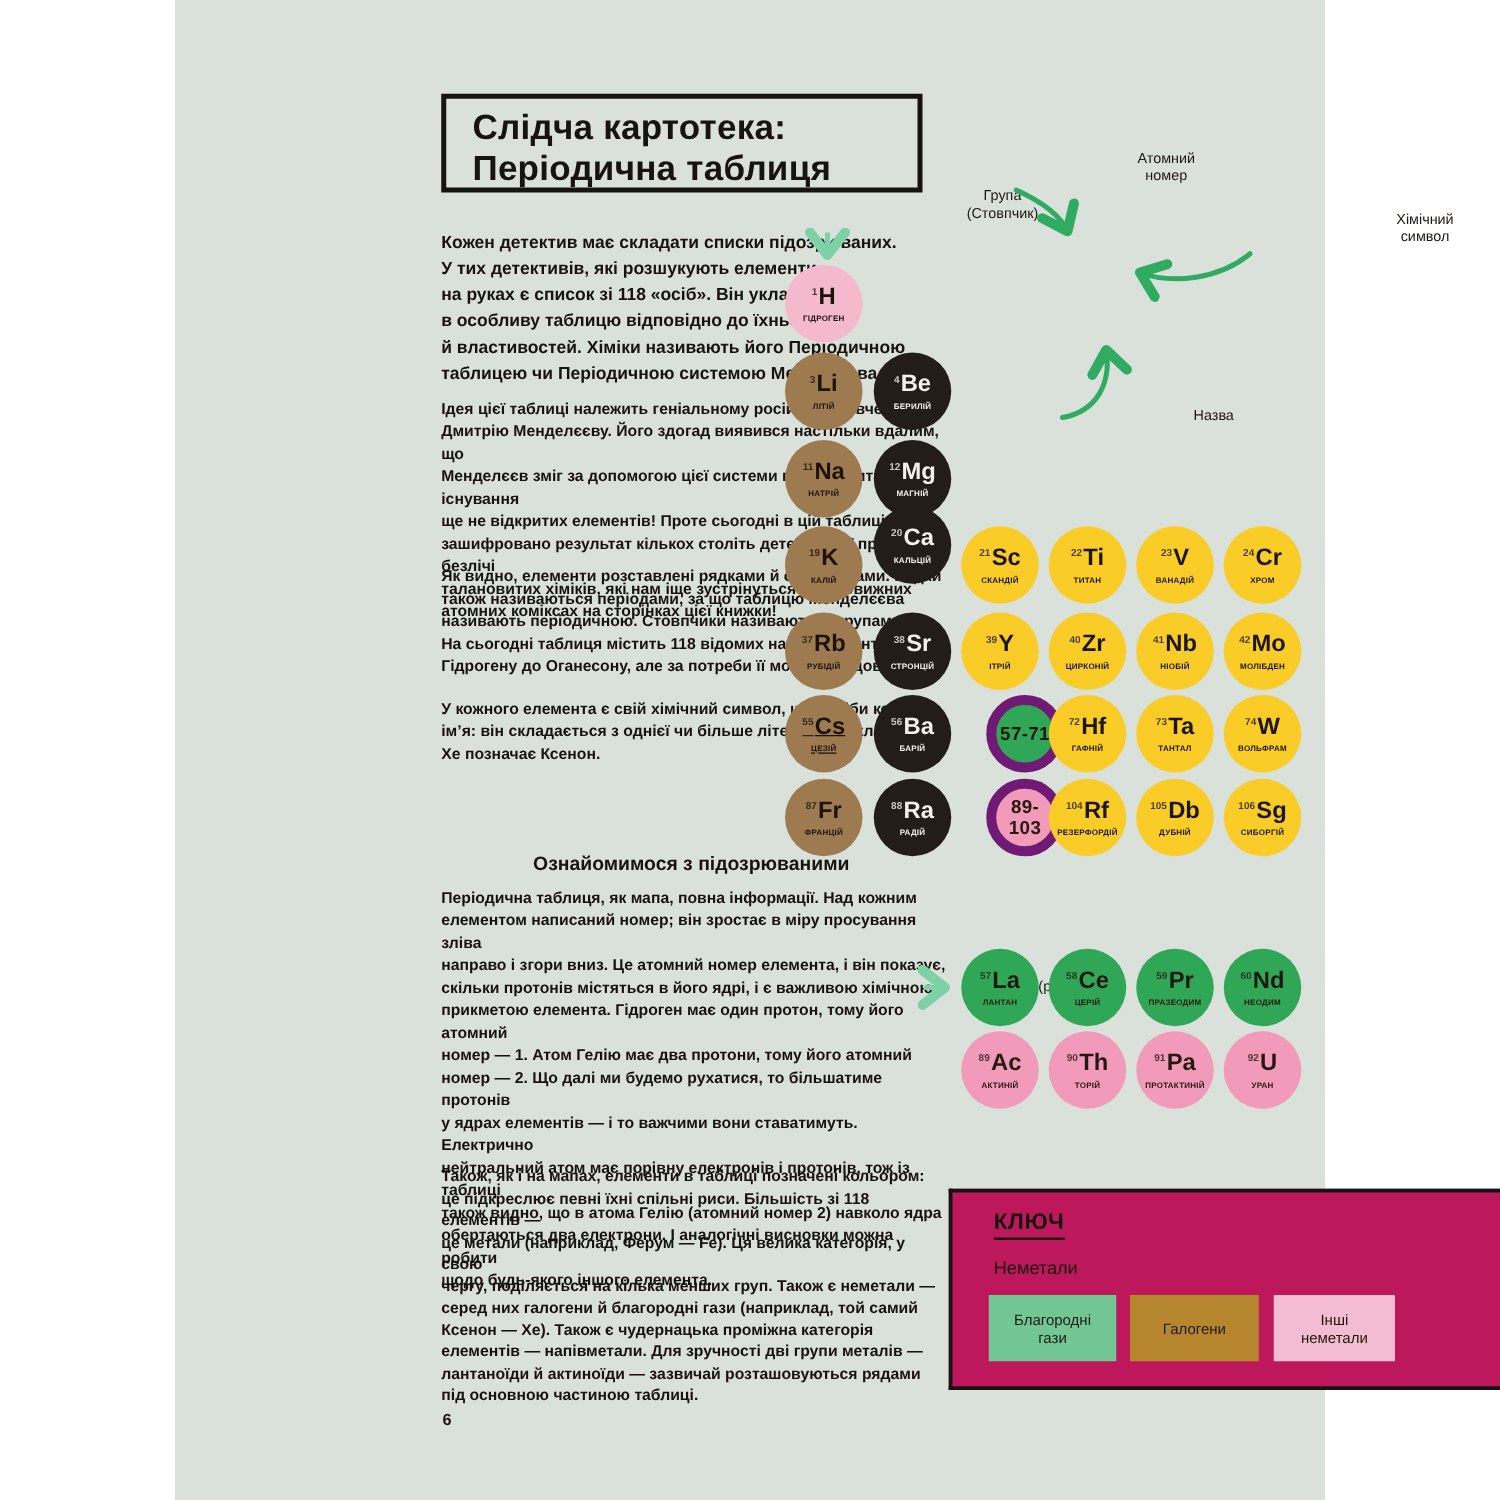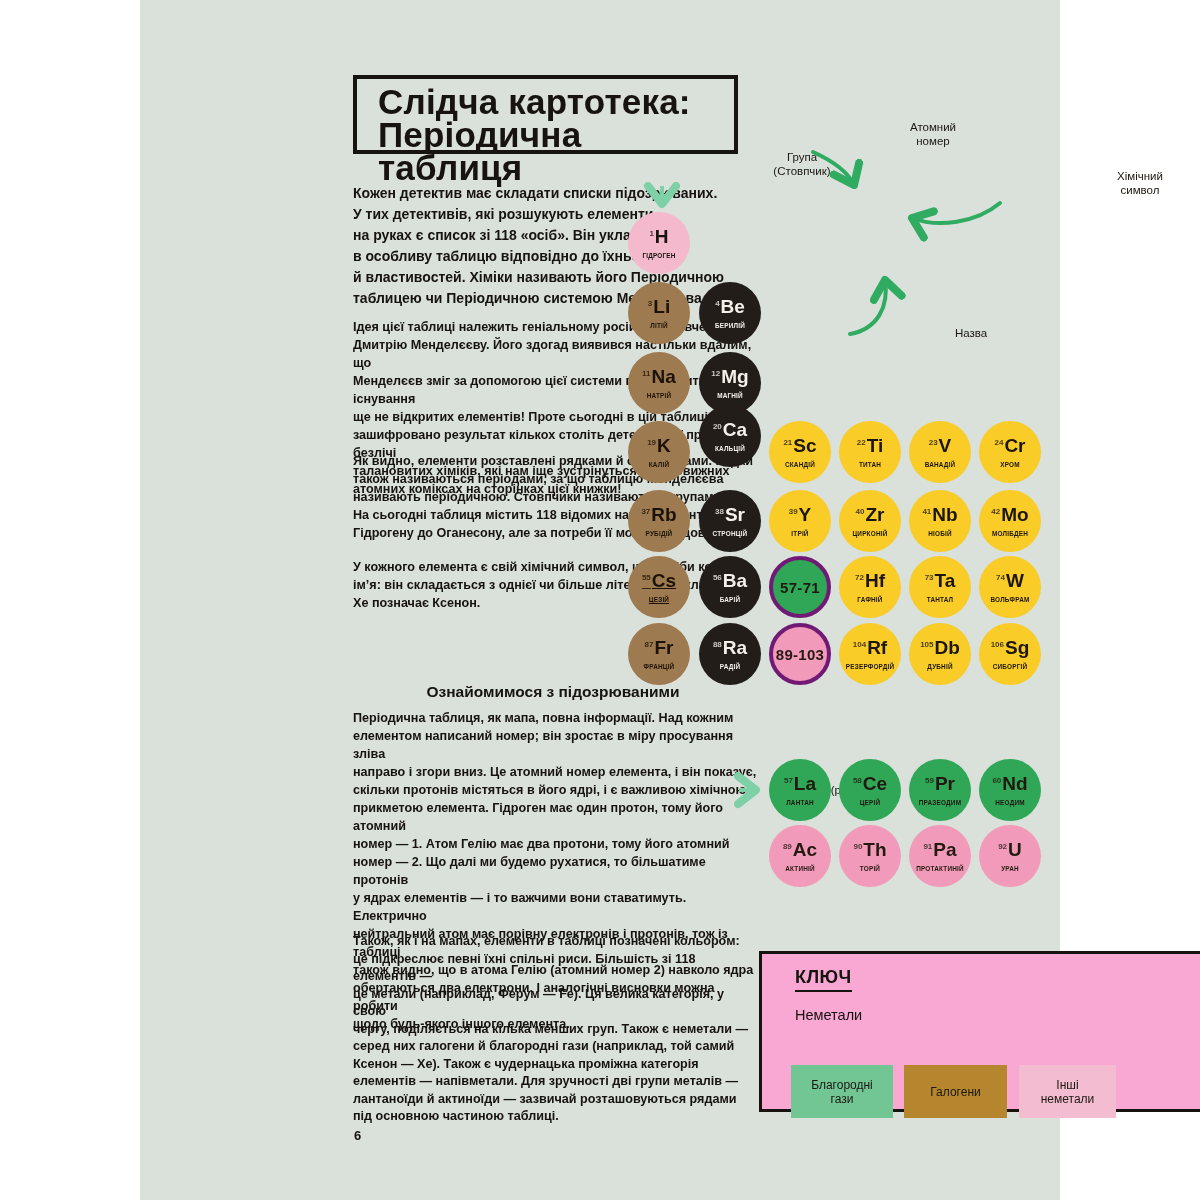--- a/index.html
+++ b/index.html
@@ -8,21 +8,21 @@
     font-family:"Liberation Sans",sans-serif;color:#17130f;
     -webkit-font-smoothing:antialiased;overflow:hidden;
   }
   .content{position:absolute;left:140px;top:0;width:920px;height:1200px;background:#dae0da;}
 
   
   .title-box{
     position:absolute;left:213px;top:75px;width:385px;height:79px;box-sizing:border-box;
     border:4px solid #17130f;padding:6px 0 0 21px;
   }
-  .title-box .t{font-size:35px;font-weight:bold;line-height:33px;letter-spacing:.2px;white-space:pre-line;}
+  .title-box .t{font-size:28px;font-weight:bold;line-height:33px;letter-spacing:.2px;white-space:pre-line;}
 
   .para{position:absolute;left:213px;width:404px;font-weight:bold;white-space:pre-line;}
   .p1{top:183px;font-size:14px;line-height:21px;}
   .p2{top:318px;font-size:12.6px;line-height:18px;}
   .p3{top:452px;font-size:12.6px;line-height:18px;}
   .p4{top:558px;font-size:12.6px;line-height:18px;}
   .sec-head{position:absolute;left:213px;top:683px;width:400px;text-align:center;
     font-size:15.5px;font-weight:bold;}
   .p5{top:709px;font-size:12.6px;line-height:18px;}
   .p6{top:933px;font-size:12.6px;line-height:17.5px;}
@@ -35,21 +35,21 @@
   }
   .elem .sym{font-size:19px;font-weight:bold;line-height:19px;white-space:nowrap;}
   .elem .num{font-size:8px;position:relative;top:-7px;margin-right:1px;opacity:.8;font-weight:bold;}
   .elem .nm{font-size:6.4px;font-weight:bold;letter-spacing:.2px;margin-top:2px;white-space:nowrap;}
   .brown{background:#9d7a4f;color:#1d1207;}
   .blackc{background:#221d19;color:#f4f1ea;}
   .yellow{background:#f9cc28;color:#1c160d;}
   .greenc{background:#2fa757;color:#201911;}
   .pinkc{background:#f29ab9;color:#241a12;}
   .pinklight{background:#f5b9ce;color:#17130f;}
-  .range{border:4px solid #701a75;}
+  .range{border:8px solid #701a75;margin-left:20px;}
   .range .range-lb{font-size:15px;font-weight:bold;letter-spacing:.3px;}
 
   
   .hero{
     position:absolute;left:821px;top:167px;width:126px;height:126px;border-radius:50%;
     background:#f5b9ce;display:flex;flex-direction:column;align-items:center;justify-content:center;
   }
   .hero .sym{font-size:45px;font-weight:bold;line-height:44px;color:#17130f;}
   .hero .num{font-size:14px;font-weight:bold;position:relative;top:-16px;margin-right:2px;}
   .hero .nm{font-size:13px;font-weight:bold;letter-spacing:1px;margin-top:3px;}
@@ -60,27 +60,27 @@
   .anno-atomic{left:745px;top:120px;width:96px;}
   .anno-symbol{left:953px;top:169px;width:94px;}
   .anno-name{left:800px;top:326px;width:62px;}
   .anno-period{left:640px;top:783px;width:100px;}
 
   svg.arrows{position:absolute;left:0;top:0;pointer-events:none;}
 
   
   .keybox{
     position:absolute;left:619px;top:951px;width:442px;height:161px;box-sizing:border-box;
-    background:#f9a8d4;border:3px solid #161311;border-right:none;
+    background:#be185d;border:3px solid #161311;border-right:none;
   }
   .key-title{position:absolute;left:33px;top:13px;font-size:18px;font-weight:bold;
     border-bottom:2px solid #161311;padding-bottom:2px;letter-spacing:.5px;}
   .key-sub{position:absolute;left:33px;top:53px;font-size:14.5px;}
   .swatch{position:absolute;top:82px;height:53px;display:flex;align-items:center;justify-content:center;
-    text-align:center;font-size:12px;line-height:14px;white-space:pre-line;color:#1c1812;margin-top:29px;}
+    text-align:center;font-size:12px;line-height:14px;white-space:pre-line;color:#1c1812;}
   .sw1{left:29px;width:102px;background:#71c694;}
   .sw2{left:142px;width:103px;background:#b5862d;}
   .sw3{left:257px;width:97px;background:#f3bcd1;}
 </style>
 </head>
 <body>
 
 <div class="content">
 
   <div class="title-box">

